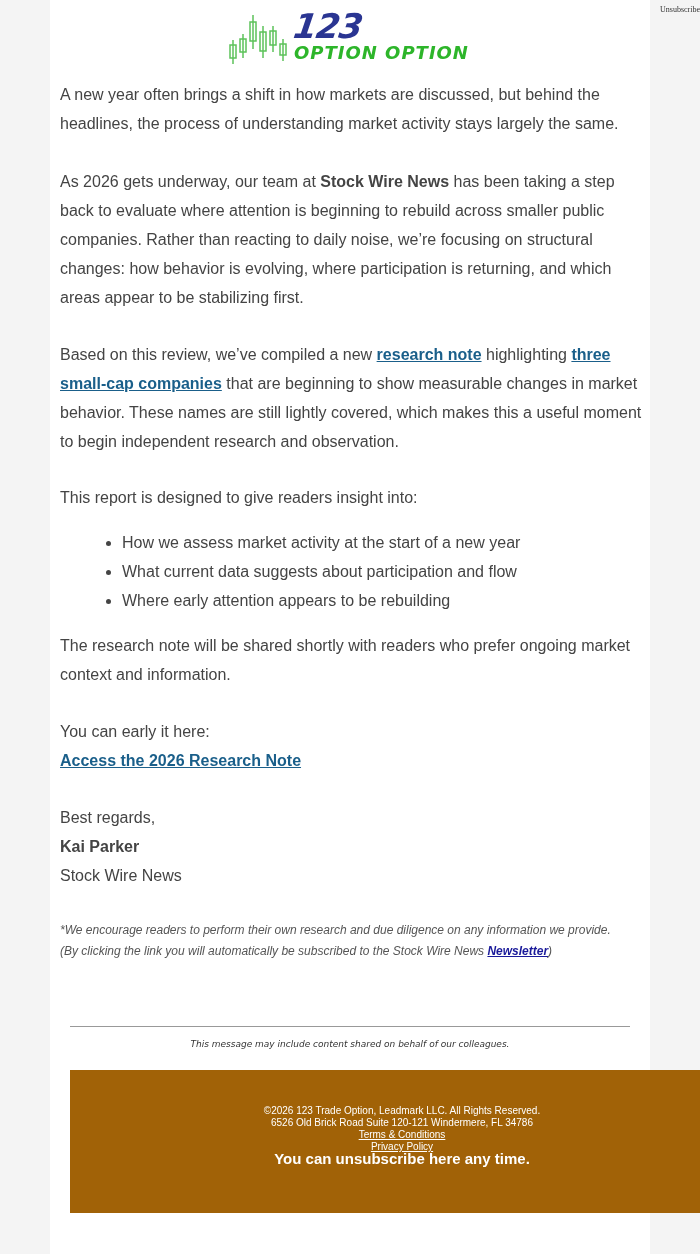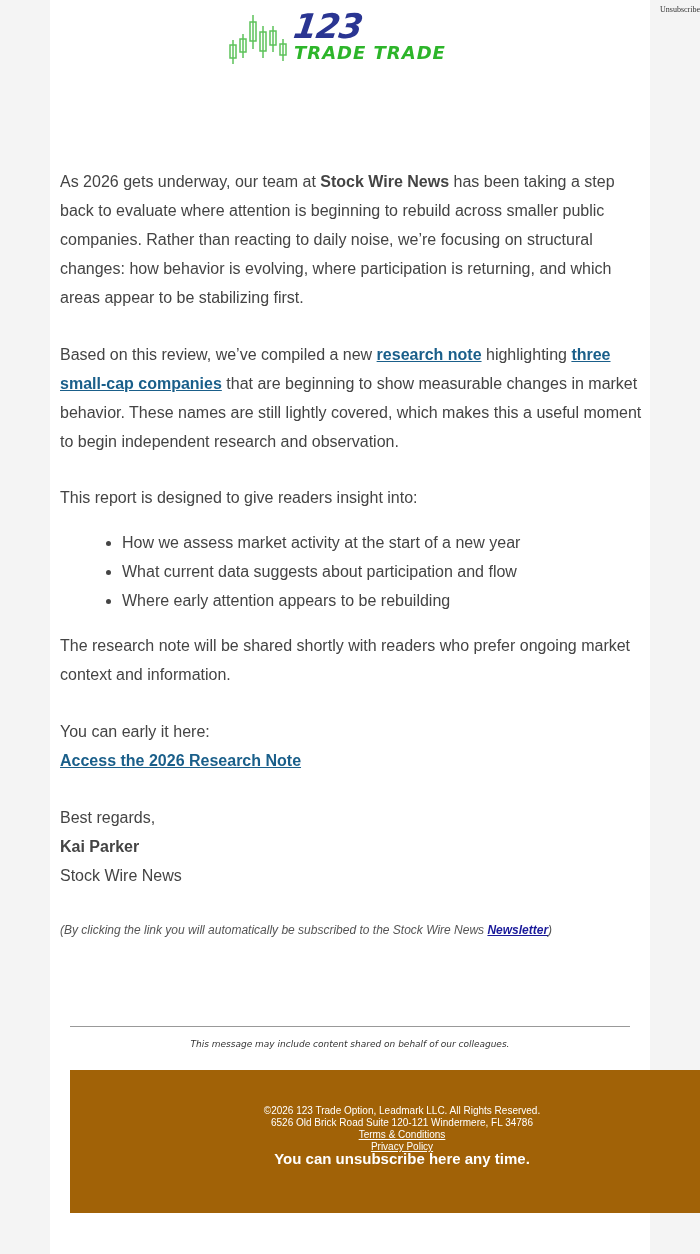--- a/index.html
+++ b/index.html
@@ -71,23 +71,24 @@
           <rect x="22" y="10" width="6" height="19"></rect>
         <line x1="35" y1="14" x2="35" y2="46"></line>
           <rect x="32" y="20" width="6" height="19"></rect>
         <line x1="45" y1="14" x2="45" y2="40"></line>
           <rect x="42" y="19" width="6" height="14"></rect>
         <line x1="55" y1="27" x2="55" y2="49"></line>
           <rect x="52" y="32" width="6" height="11"></rect>
       </g>
     </svg>
     <div class="num">123</div>
-    <div class="name">TRADE TRADE</div>
+    <div class="name">OPTION OPTION</div>
   </div>
 
+  <div class="body-text" style="top:80px;">A new year often brings a shift in how markets are discussed, but behind the headlines, the process of understanding market activity stays largely the same.</div>
 
   <div class="body-text" style="top:167px;">
     <span>As 2026 gets underway, our team at </span><b>Stock Wire News</b><span> has been taking a step back to evaluate where attention is beginning to rebuild across smaller public companies. Rather than reacting to daily noise, we’re focusing on structural changes: how behavior is evolving, where participation is returning, and which areas appear to be stabilizing first.</span>
   </div>
 
   <div class="body-text" style="top:340px;">
     <span>Based on this review, we’ve compiled a new </span><a class="lnk" href="#">research note</a><span> highlighting </span><a class="lnk" href="#">three small-cap companies</a><span> that are beginning to show measurable changes in market behavior. These names are still lightly covered, which makes this a useful moment to begin independent research and observation.</span>
   </div>
 
   <div class="body-text" style="top:483px;">This report is designed to give readers insight into:</div>
@@ -105,20 +106,21 @@
   <div class="body-text" style="top:717px;">You can early it here:</div>
   <div class="body-text" style="top:746px;">
     <a class="lnk" href="#">Access the 2026 Research Note</a>
   </div>
 
   <div class="body-text" style="top:803px;">Best regards,</div>
   <div class="body-text" style="top:832px; font-weight:bold;">Kai Parker</div>
   <div class="body-text" style="top:861px;">Stock Wire News</div>
 
   <div class="disclaimer">
+    <div>*We encourage readers to perform their own research and due diligence on any information we provide.</div>
     <div><span>(By clicking the link you will automatically be subscribed to the Stock Wire News </span><a href="#">Newsletter</a><span>)</span></div>
   </div>
 
   <div class="rule"></div>
   <div class="colleagues">This message may include content shared on behalf of our colleagues.</div>
 
   <div class="footer">
     <div class="inner">
       <div>©2026 123 Trade Option, Leadmark LLC. All Rights Reserved.</div>
       <div>6526 Old Brick Road Suite 120-121 Windermere, FL 34786</div>

